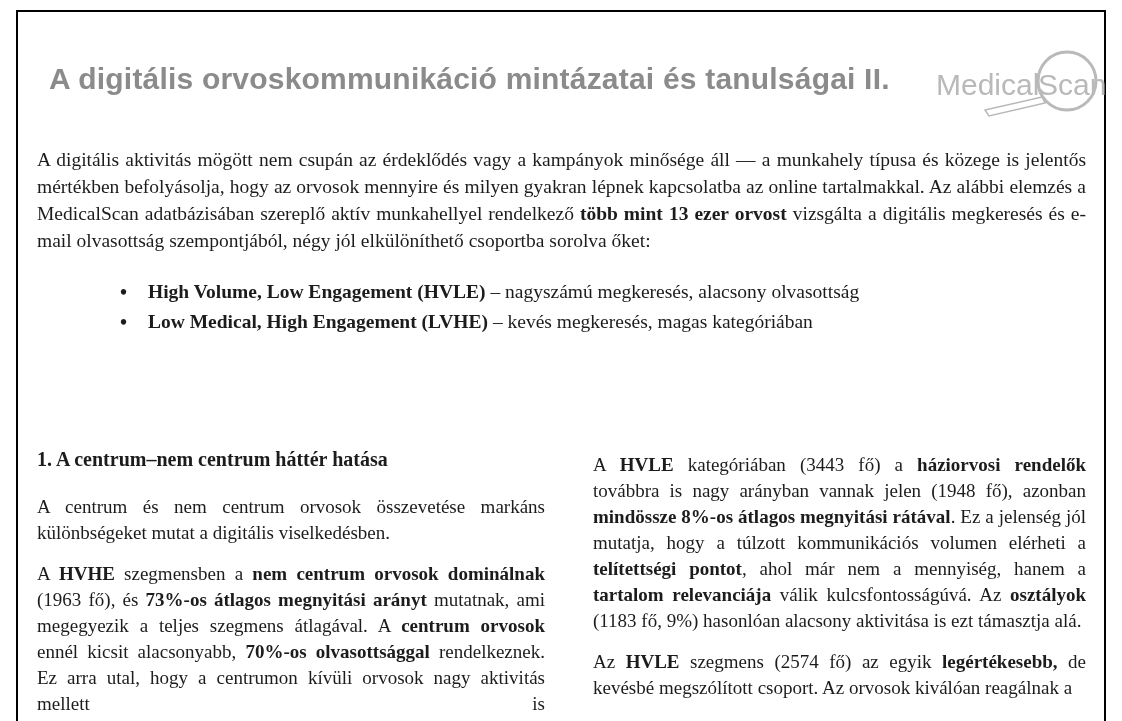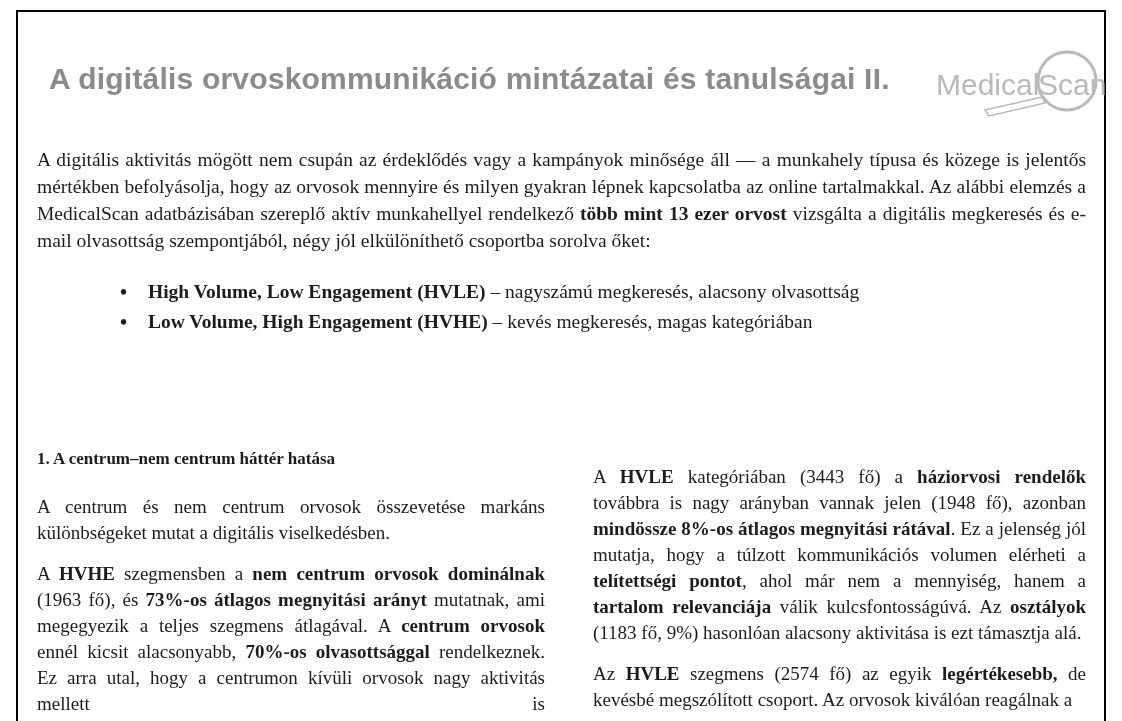--- a/index.html
+++ b/index.html
@@ -59,24 +59,24 @@
     font-size:20px;font-weight:700;
   }
   .columns{
     position:absolute;left:37px;top:446px;width:1049px;
     display:flex;gap:48px;
   }
   .col{font-size:19px;line-height:26px;}
   .col-left{width:508px;}
   .col-right{width:493px;padding-top:6px;}
   .col h2{
-    font-size:17px;line-height:26px;font-weight:700;
+    font-size:20px;line-height:26px;font-weight:700;
     margin:0 0 22px 0;
   }
-  .col p{margin:12px 0 15px 0;text-align:justify;}
+  .col p{margin:0 0 15px 0;text-align:justify;}
   .col p.fill-last{text-align-last:justify;}
   b{font-weight:700;}
 </style>
 </head>
 <body>
 
 <div class="page">
 
   <div class="frame"></div>
 
@@ -86,21 +86,21 @@
     <text x="8" y="53" font-size="30">Medical</text>
     <text x="110" y="53" font-size="30">Scan</text>
     <circle cx="139" cy="39" r="29" fill="none" stroke="#b9b9b9" stroke-width="3"></circle>
     <polygon points="114,55 57,68 61,74 117,61" fill="#ffffff" stroke="#b9b9b9" stroke-width="1.5"></polygon>
   </svg>
 
   <p class="intro"><span>A digitális aktivitás mögött nem csupán az érdeklődés vagy a kampányok minősége áll — a munkahely típusa és közege is jelentős mértékben befolyásolja, hogy az orvosok mennyire és milyen gyakran lépnek kapcsolatba az online tartalmakkal. Az alábbi elemzés a MedicalScan adatbázisában szereplő aktív munkahellyel rendelkező </span><b>több mint 13 ezer orvost</b><span> vizsgálta a digitális megkeresés és e-mail olvasottság szempontjából, négy jól elkülöníthető csoportba sorolva őket:</span></p>
 
   <ul class="groups">
       <li><b>High Volume, Low Engagement (HVLE)</b><span> – nagyszámú megkeresés, alacsony olvasottság</span></li>
-      <li><b>Low Volume, High Engagement (HVHE)</b><span> – kevés megkeresés, magas kategóriában</span></li>
+      <li><b>Low Medical, High Engagement (LVHE)</b><span> – kevés megkeresés, magas kategóriában</span></li>
     </ul>
 
   <div class="columns">
 
     <div class="col col-left">
       <h2>1. A centrum–nem centrum háttér hatása</h2>
       <p>A centrum és nem centrum orvosok összevetése markáns különbségeket mutat a digitális viselkedésben.</p>
       <p class="fill-last"><span>A </span><b>HVHE</b><span> szegmensben a </span><b>nem centrum orvosok dominálnak</b><span> (1963 fő), és </span><b>73%-os átlagos megnyitási arányt</b><span> mutatnak, ami megegyezik a teljes szegmens átlagával. A </span><b>centrum orvosok</b><span> ennél kicsit alacsonyabb, </span><b>70%-os olvasottsággal</b><span> rendelkeznek. Ez arra utal, hogy a centrumon kívüli orvosok nagy aktivitás mellett is</span></p>
     </div>
 

